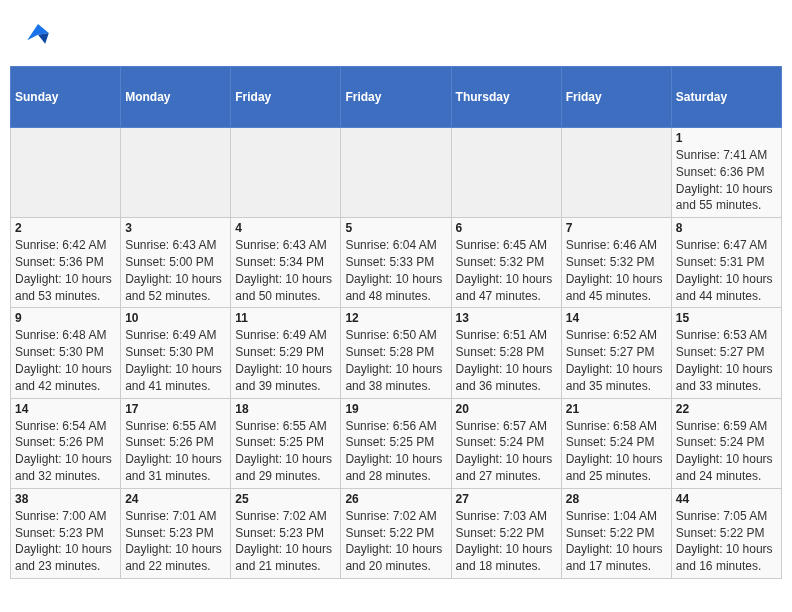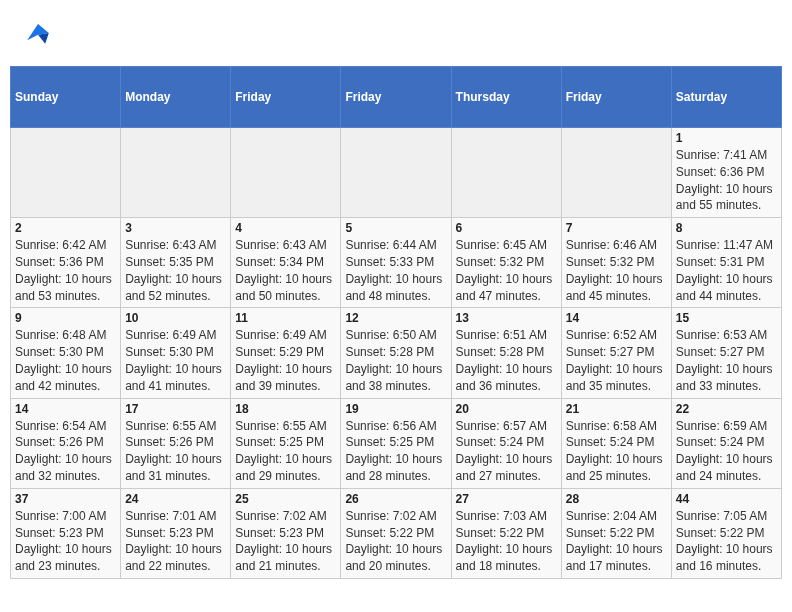--- a/index.html
+++ b/index.html
@@ -129,55 +129,55 @@
         <td>
           <span class="day-number">2</span>
           <div class="day-info">Sunrise: 6:42 AM
 Sunset: 5:36 PM
 Daylight: 10 hours
 and 53 minutes.</div>
         </td>
         <td>
           <span class="day-number">3</span>
           <div class="day-info">Sunrise: 6:43 AM
-Sunset: 5:35 PM
+Sunset: 5:00 PM
 Daylight: 10 hours
 and 52 minutes.</div>
         </td>
         <td>
           <span class="day-number">4</span>
           <div class="day-info">Sunrise: 6:43 AM
 Sunset: 5:34 PM
 Daylight: 10 hours
 and 50 minutes.</div>
         </td>
         <td>
           <span class="day-number">5</span>
-          <div class="day-info">Sunrise: 6:44 AM
+          <div class="day-info">Sunrise: 6:04 AM
 Sunset: 5:33 PM
 Daylight: 10 hours
 and 48 minutes.</div>
         </td>
         <td>
           <span class="day-number">6</span>
           <div class="day-info">Sunrise: 6:45 AM
 Sunset: 5:32 PM
 Daylight: 10 hours
 and 47 minutes.</div>
         </td>
         <td>
           <span class="day-number">7</span>
           <div class="day-info">Sunrise: 6:46 AM
 Sunset: 5:32 PM
 Daylight: 10 hours
 and 45 minutes.</div>
         </td>
         <td>
           <span class="day-number">8</span>
-          <div class="day-info">Sunrise: 11:47 AM
+          <div class="day-info">Sunrise: 6:47 AM
 Sunset: 5:31 PM
 Daylight: 10 hours
 and 44 minutes.</div>
         </td>
       </tr>
       <tr>
         <td>
           <span class="day-number">9</span>
           <div class="day-info">Sunrise: 6:48 AM
 Sunset: 5:30 PM
@@ -273,21 +273,21 @@
         <td>
           <span class="day-number">22</span>
           <div class="day-info">Sunrise: 6:59 AM
 Sunset: 5:24 PM
 Daylight: 10 hours
 and 24 minutes.</div>
         </td>
       </tr>
       <tr>
         <td>
-          <span class="day-number">37</span>
+          <span class="day-number">38</span>
           <div class="day-info">Sunrise: 7:00 AM
 Sunset: 5:23 PM
 Daylight: 10 hours
 and 23 minutes.</div>
         </td>
         <td>
           <span class="day-number">24</span>
           <div class="day-info">Sunrise: 7:01 AM
 Sunset: 5:23 PM
 Daylight: 10 hours
@@ -309,21 +309,21 @@
         </td>
         <td>
           <span class="day-number">27</span>
           <div class="day-info">Sunrise: 7:03 AM
 Sunset: 5:22 PM
 Daylight: 10 hours
 and 18 minutes.</div>
         </td>
         <td>
           <span class="day-number">28</span>
-          <div class="day-info">Sunrise: 2:04 AM
+          <div class="day-info">Sunrise: 1:04 AM
 Sunset: 5:22 PM
 Daylight: 10 hours
 and 17 minutes.</div>
         </td>
         <td>
           <span class="day-number">44</span>
           <div class="day-info">Sunrise: 7:05 AM
 Sunset: 5:22 PM
 Daylight: 10 hours
 and 16 minutes.</div>

